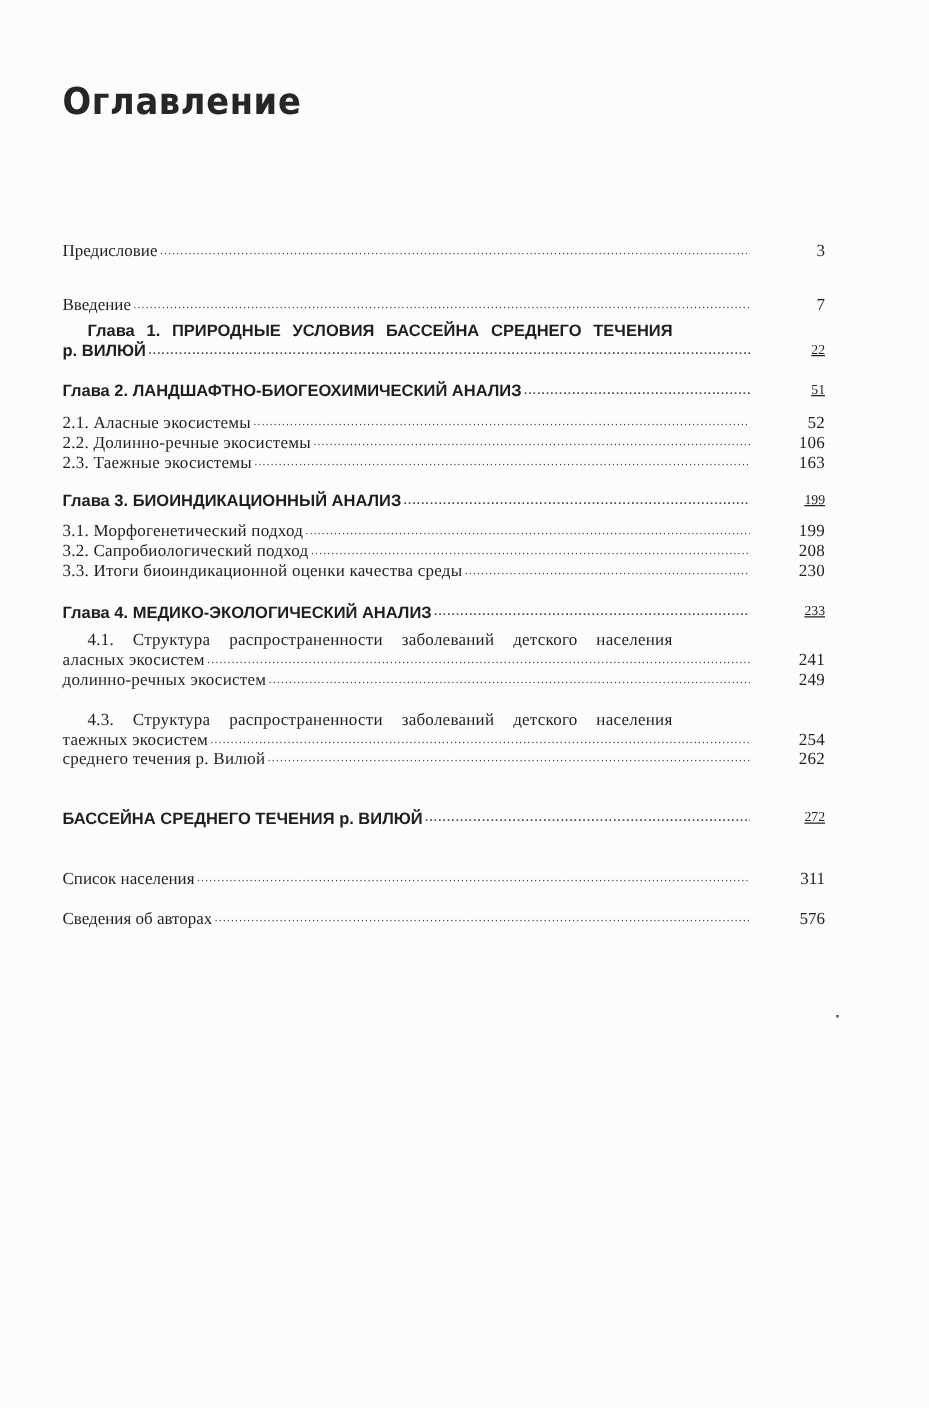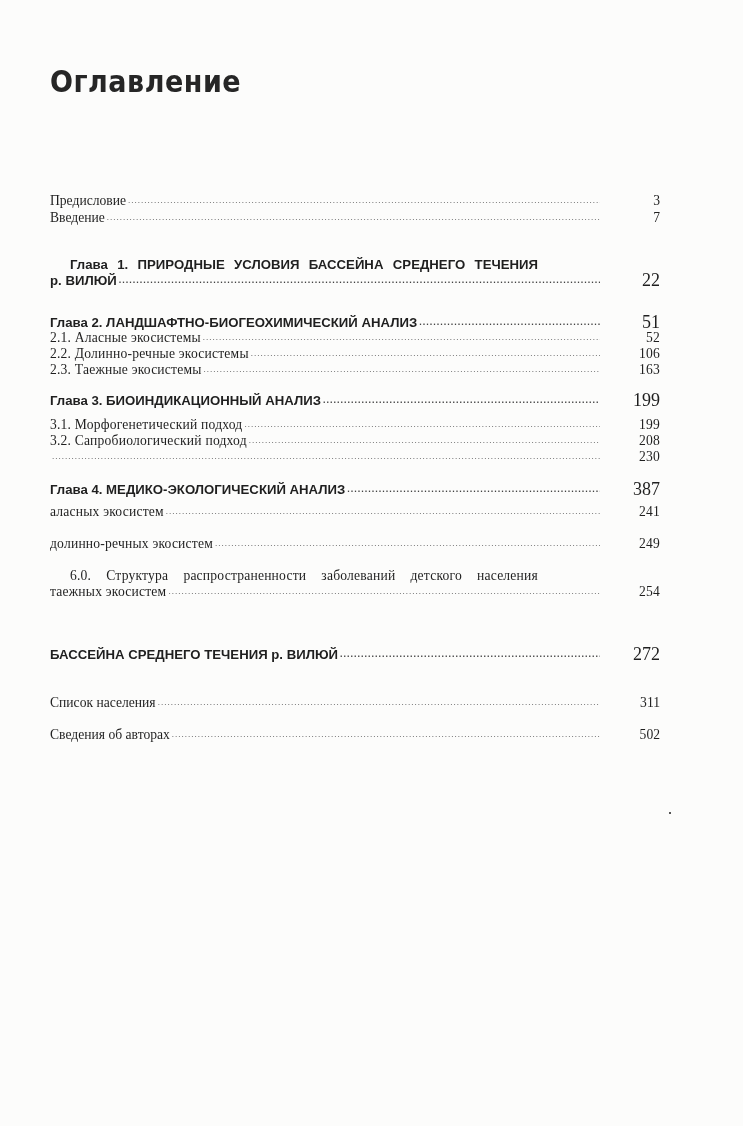--- a/index.html
+++ b/index.html
@@ -12,56 +12,56 @@
     font-family: "DejaVu Sans", sans-serif; font-weight:900; font-size:27px;
     letter-spacing:0.5px; color:#262626; transform:scaleY(1.1);
   }
   .entry { position:absolute; left:50px; width:610px; font-size:13.6px; line-height:15.5px; }
   .row { display:flex; align-items:flex-start; }
   .row .txt { white-space:nowrap; }
   .row .dots { flex:1; overflow:hidden; white-space:nowrap; margin:0 2px; color:#444; font-size:9px; letter-spacing:1px; }
   .row .dots::after { content:"................................................................................................................................................................................................................................................................."; }
   .row .pg { width:58px; text-align:right; flex:none; }
   .chapter { font-weight:bold; font-family:"Liberation Sans", sans-serif; font-size:13.2px; }
-  .chapter .pg { font-weight:normal; font-family:"Liberation Serif", serif; font-size:18px; }
+  .chapter .pg { font-weight:normal; font-family:"Liberation Serif", serif; font-size:11px;text-decoration:underline; }
   .just { text-align:justify; text-align-last:justify; width:468px; white-space:normal;padding-left:20px; }
   .sub { letter-spacing:0.2px; }
   .speck { position:absolute; left:669px; top:812px; width:2px; height:2px; background:#555; }
 </style>
 </head>
 <body>
 
 <div class="title">Оглавление</div>
 
 <div class="entry" style="top:193px">
   <div class="row">
       <span class="txt">Предисловие</span>
       <span class="dots"></span>
       <span class="pg">3</span>
     </div>
 </div>
 
-<div class="entry" style="top:210px">
+<div class="entry" style="top:236px">
   <div class="row">
       <span class="txt">Введение</span>
       <span class="dots"></span>
       <span class="pg">7</span>
     </div>
 </div>
 
 <div class="entry chapter" style="top:257px">
   <div class="just">Глава 1. ПРИРОДНЫЕ УСЛОВИЯ БАССЕЙНА СРЕДНЕГО ТЕЧЕНИЯ</div>
   <div class="row">
       <span class="txt">р. ВИЛЮЙ</span>
       <span class="dots"></span>
       <span class="pg">22</span>
     </div>
 </div>
 
-<div class="entry chapter" style="top:315px">
+<div class="entry chapter" style="top:305px">
   <div class="row">
       <span class="txt">Глава 2. ЛАНДШАФТНО-БИОГЕОХИМИЧЕСКИЙ АНАЛИЗ</span>
       <span class="dots"></span>
       <span class="pg">51</span>
     </div>
 </div>
 <div class="entry sub" style="top:330px">
   <div class="row">
       <span class="txt">2.1. Аласные экосистемы</span>
       <span class="dots"></span>
@@ -99,55 +99,62 @@
 </div>
 <div class="entry sub" style="top:433px">
   <div class="row">
       <span class="txt">3.2. Сапробиологический подход</span>
       <span class="dots"></span>
       <span class="pg">208</span>
     </div>
 </div>
 <div class="entry sub" style="top:449px">
   <div class="row">
+      <span class="txt">3.3. Итоги биоиндикационной оценки качества среды</span>
       <span class="dots"></span>
       <span class="pg">230</span>
     </div>
 </div>
 
 <div class="entry chapter" style="top:482px">
   <div class="row">
       <span class="txt">Глава 4. МЕДИКО-ЭКОЛОГИЧЕСКИЙ АНАЛИЗ</span>
       <span class="dots"></span>
-      <span class="pg">387</span>
+      <span class="pg">233</span>
     </div>
 </div>
 <div class="entry sub" style="top:504px">
+  <div class="just">4.1. Структура распространенности заболеваний детского населения</div>
   <div class="row">
       <span class="txt">аласных экосистем</span>
       <span class="dots"></span>
       <span class="pg">241</span>
     </div>
 </div>
 <div class="entry sub" style="top:536px">
   <div class="row">
       <span class="txt">долинно-речных экосистем</span>
       <span class="dots"></span>
       <span class="pg">249</span>
     </div>
 </div>
 <div class="entry sub" style="top:568px">
-  <div class="just">6.0. Структура распространенности заболеваний детского населения</div>
+  <div class="just">4.3. Структура распространенности заболеваний детского населения</div>
   <div class="row">
       <span class="txt">таежных экосистем</span>
       <span class="dots"></span>
       <span class="pg">254</span>
     </div>
 </div>
 <div class="entry sub" style="top:599px">
+  <div class="row">
+      <span class="txt">среднего течения р. Вилюй</span>
+      <span class="dots"></span>
+      <span class="pg">262</span>
+    </div>
 </div>
 
 <div class="entry chapter" style="top:647px">
   <div class="row">
       <span class="txt">БАССЕЙНА СРЕДНЕГО ТЕЧЕНИЯ р. ВИЛЮЙ</span>
       <span class="dots"></span>
       <span class="pg">272</span>
     </div>
 </div>
 
@@ -156,17 +163,17 @@
       <span class="txt">Список населения</span>
       <span class="dots"></span>
       <span class="pg">311</span>
     </div>
 </div>
 
 <div class="entry" style="top:727px">
   <div class="row">
       <span class="txt">Сведения об авторах</span>
       <span class="dots"></span>
-      <span class="pg">502</span>
+      <span class="pg">576</span>
     </div>
 </div>
 
 <div class="speck"></div>
 
 </body></html>

